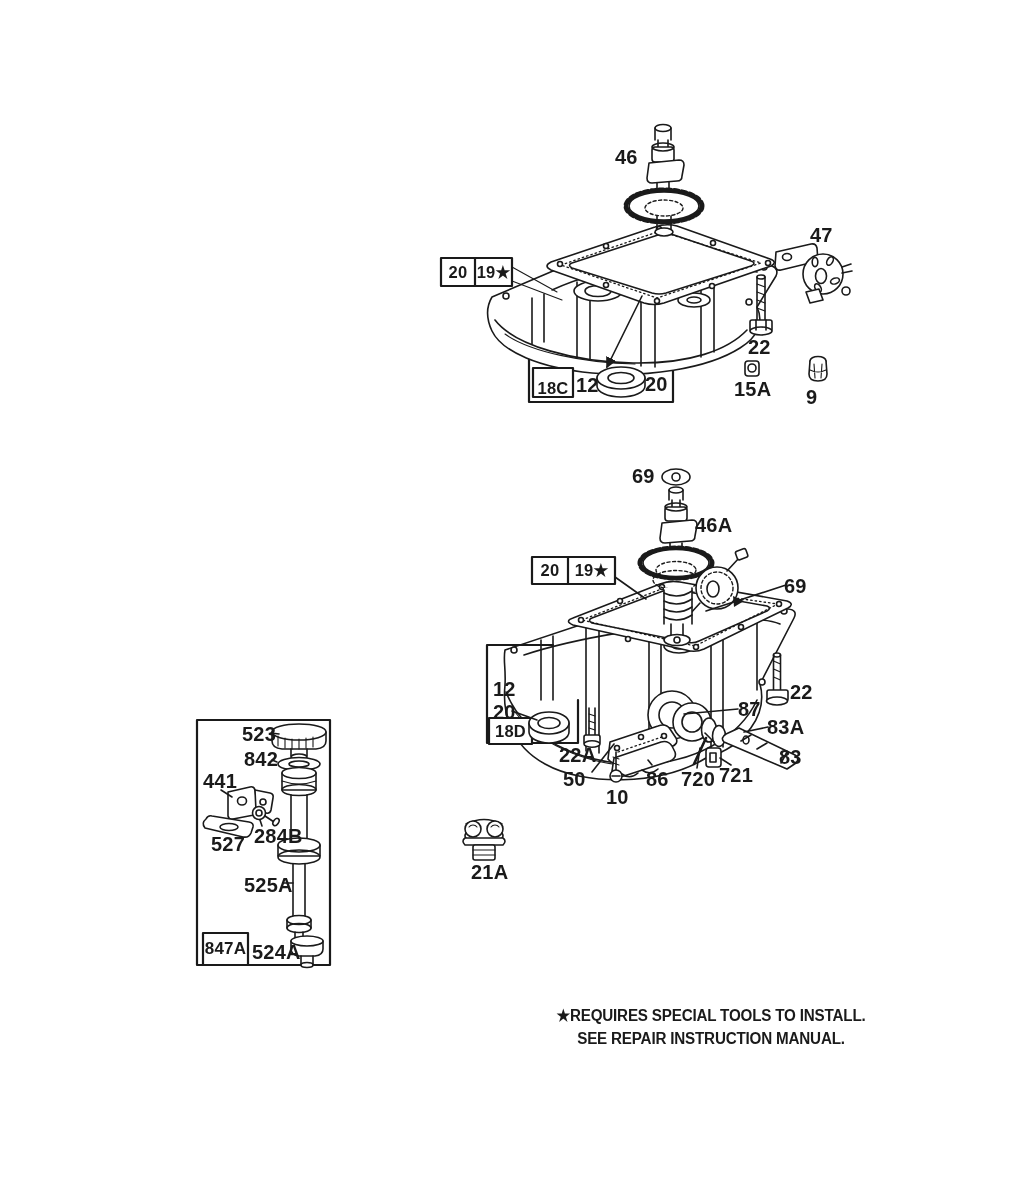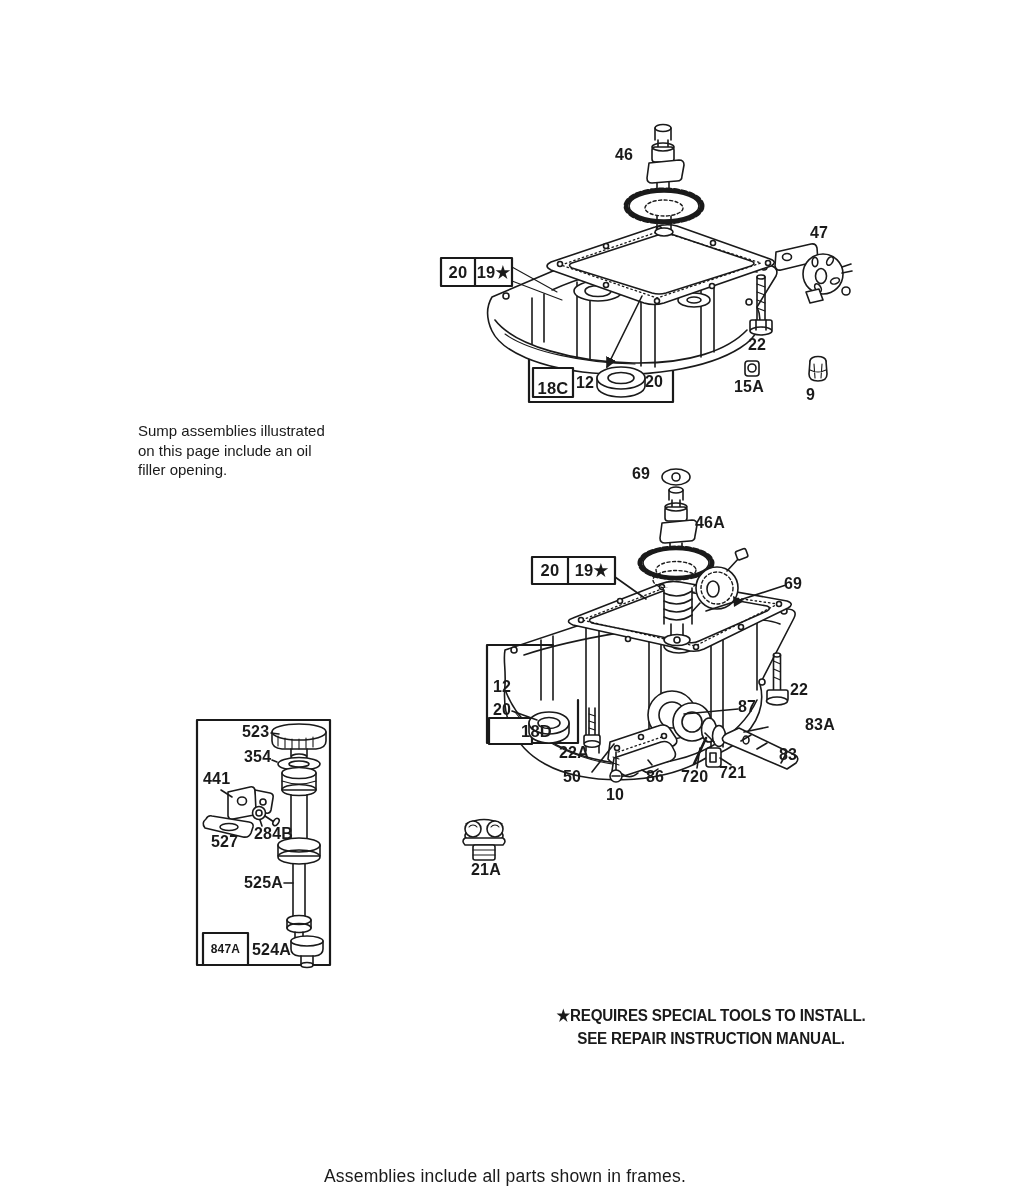--- a/index.html
+++ b/index.html
@@ -7,21 +7,21 @@
         font-family:"Liberation Sans",sans-serif;color:#1a1a1a;overflow:hidden;margin:0 auto;}
   .art{position:absolute;left:0;top:0;}
   .art *{stroke:#1a1a1a;fill:none;stroke-width:1.6;stroke-linecap:round;stroke-linejoin:round;}
   .art .fw{fill:#ffffff;}
   .art .fk{fill:#1a1a1a;stroke:none;}
   .art .box{stroke-width:2.2;}
   .art .stip{stroke-dasharray:1.5 3;stroke-width:1.3;}
   .art .teeth{stroke-width:5;stroke-dasharray:4 3.5;}
   .art .ring{stroke-dasharray:3 2.5;stroke-width:1.4;}
   .art .thin{stroke-width:1.1;}
-  .lbl{position:absolute;font-size:16px;font-weight:700;letter-spacing:.2px;white-space:nowrap;}
+  .lbl{position:absolute;font-size:20px;font-weight:700;letter-spacing:.2px;white-space:nowrap;}
   .cell{position:absolute;display:flex;align-items:center;justify-content:center;
         font-size:16.5px;font-weight:700;letter-spacing:.2px;}
   .note{position:absolute;left:138px;top:421px;font-size:15px;line-height:19.5px;font-weight:400;}
   .footnote{position:absolute;left:546px;top:1004px;width:330px;text-align:center;
             font-weight:700;font-size:16px;line-height:23px;letter-spacing:-.2px;
             transform:scaleX(.95);transform-origin:center top;}
   .caption{position:absolute;left:0;top:1166px;width:1010px;text-align:center;
            font-size:17.5px;font-weight:400;letter-spacing:.2px;}
 </style>
 </head>
@@ -361,67 +361,61 @@
     <circle class="fw" cx="473" cy="829" r="8"></circle>
     <circle class="fw" cx="495" cy="829" r="8"></circle>
     <path class="thin" d="M469,827 A5 5 0 0 1 477,827 M491,827 A5 5 0 0 1 499,827"></path>
     <path d="M466,833 Q464,836 466,838 M502,833 Q504,836 502,838"></path>
     <path class="fw" d="M465,838 L503,838 Q507,841 503,845 L465,845 Q461,841 465,838 Z"></path>
     <rect class="fw" x="473" y="845" width="22" height="15" rx="2"></rect>
     <path class="thin" d="M473,850 H495 M473,855 H495"></path>
   </g>
 </svg>
 
-<div class="note">
-  <div>Sump assemblies illustrated</div>
-  <div>on this page include an oil</div>
-  <div>filler opening.</div>
-</div>
 
 <div class="lbl" style="left:615px;top:146px">46</div>
 <div class="lbl" style="left:810px;top:224px">47</div>
 <div class="lbl" style="left:748px;top:336px">22</div>
 <div class="lbl" style="left:734px;top:378px">15A</div>
 <div class="lbl" style="left:806px;top:386px">9</div>
 <div class="cell" style="left:441px;top:258px;width:34px;height:28px">20</div>
 <div class="cell" style="left:475px;top:258px;width:37px;height:28px">19★</div>
 <div class="cell" style="left:533px;top:368px;width:40px;height:41px">18C</div>
 <div class="lbl" style="left:576px;top:374px">12</div>
 <div class="lbl" style="left:645px;top:373px">20</div>
 
 <div class="lbl" style="left:632px;top:465px">69</div>
 <div class="lbl" style="left:695px;top:514px">46A</div>
 <div class="lbl" style="left:784px;top:575px">69</div>
 <div class="cell" style="left:532px;top:557px;width:36px;height:27px">20</div>
 <div class="cell" style="left:568px;top:557px;width:47px;height:27px">19★</div>
 <div class="lbl" style="left:493px;top:678px">12</div>
 <div class="lbl" style="left:493px;top:701px">20</div>
-<div class="cell" style="left:515px;top:718px;width:43px;height:26px">18D</div>
+<div class="cell" style="left:489px;top:718px;width:43px;height:26px">18D</div>
 <div class="lbl" style="left:559px;top:744px">22A</div>
 <div class="lbl" style="left:563px;top:768px">50</div>
 <div class="lbl" style="left:606px;top:786px">10</div>
 <div class="lbl" style="left:646px;top:768px">86</div>
 <div class="lbl" style="left:681px;top:768px">720</div>
 <div class="lbl" style="left:719px;top:764px">721</div>
 <div class="lbl" style="left:738px;top:698px">87</div>
-<div class="lbl" style="left:805px;top:716px">83A</div>
+<div class="lbl" style="left:767px;top:716px">83A</div>
 <div class="lbl" style="left:779px;top:746px">83</div>
 <div class="lbl" style="left:790px;top:681px">22</div>
 
 <div class="lbl" style="left:242px;top:723px">523</div>
-<div class="lbl" style="left:244px;top:748px">354</div>
+<div class="lbl" style="left:244px;top:748px">842</div>
 <div class="lbl" style="left:203px;top:770px">441</div>
 <div class="lbl" style="left:211px;top:833px">527</div>
 <div class="lbl" style="left:254px;top:825px">284B</div>
 <div class="lbl" style="left:244px;top:874px">525A</div>
-<div class="cell" style="left:203px;top:933px;width:45px;height:32px;font-size:12px">847A</div>
+<div class="cell" style="left:203px;top:933px;width:45px;height:32px;font-size:17px">847A</div>
 <div class="lbl" style="left:252px;top:941px">524A</div>
 
 <div class="lbl" style="left:471px;top:861px">21A</div>
 
 <div class="footnote">
   <div>★REQUIRES SPECIAL TOOLS TO INSTALL.</div>
   <div>SEE REPAIR INSTRUCTION MANUAL.</div>
 </div>
 
-<div class="caption">Assemblies include all parts shown in frames.</div>
 
 </div>
 
 </body></html>

